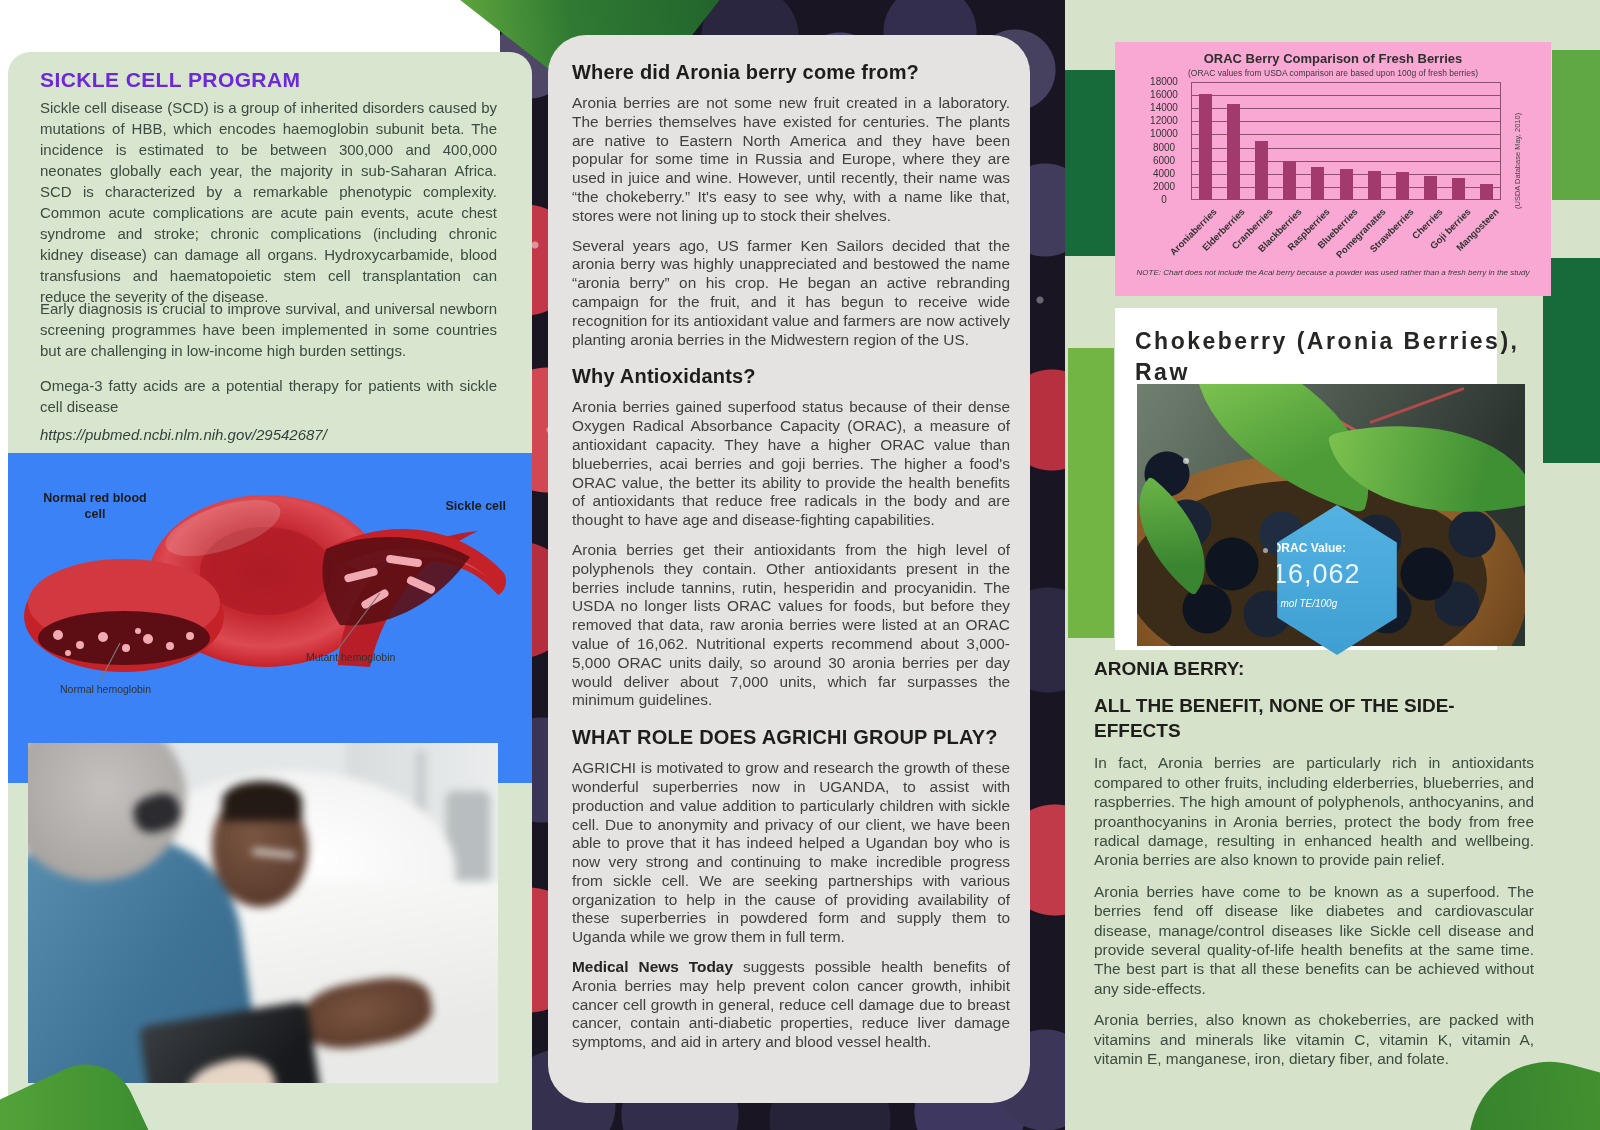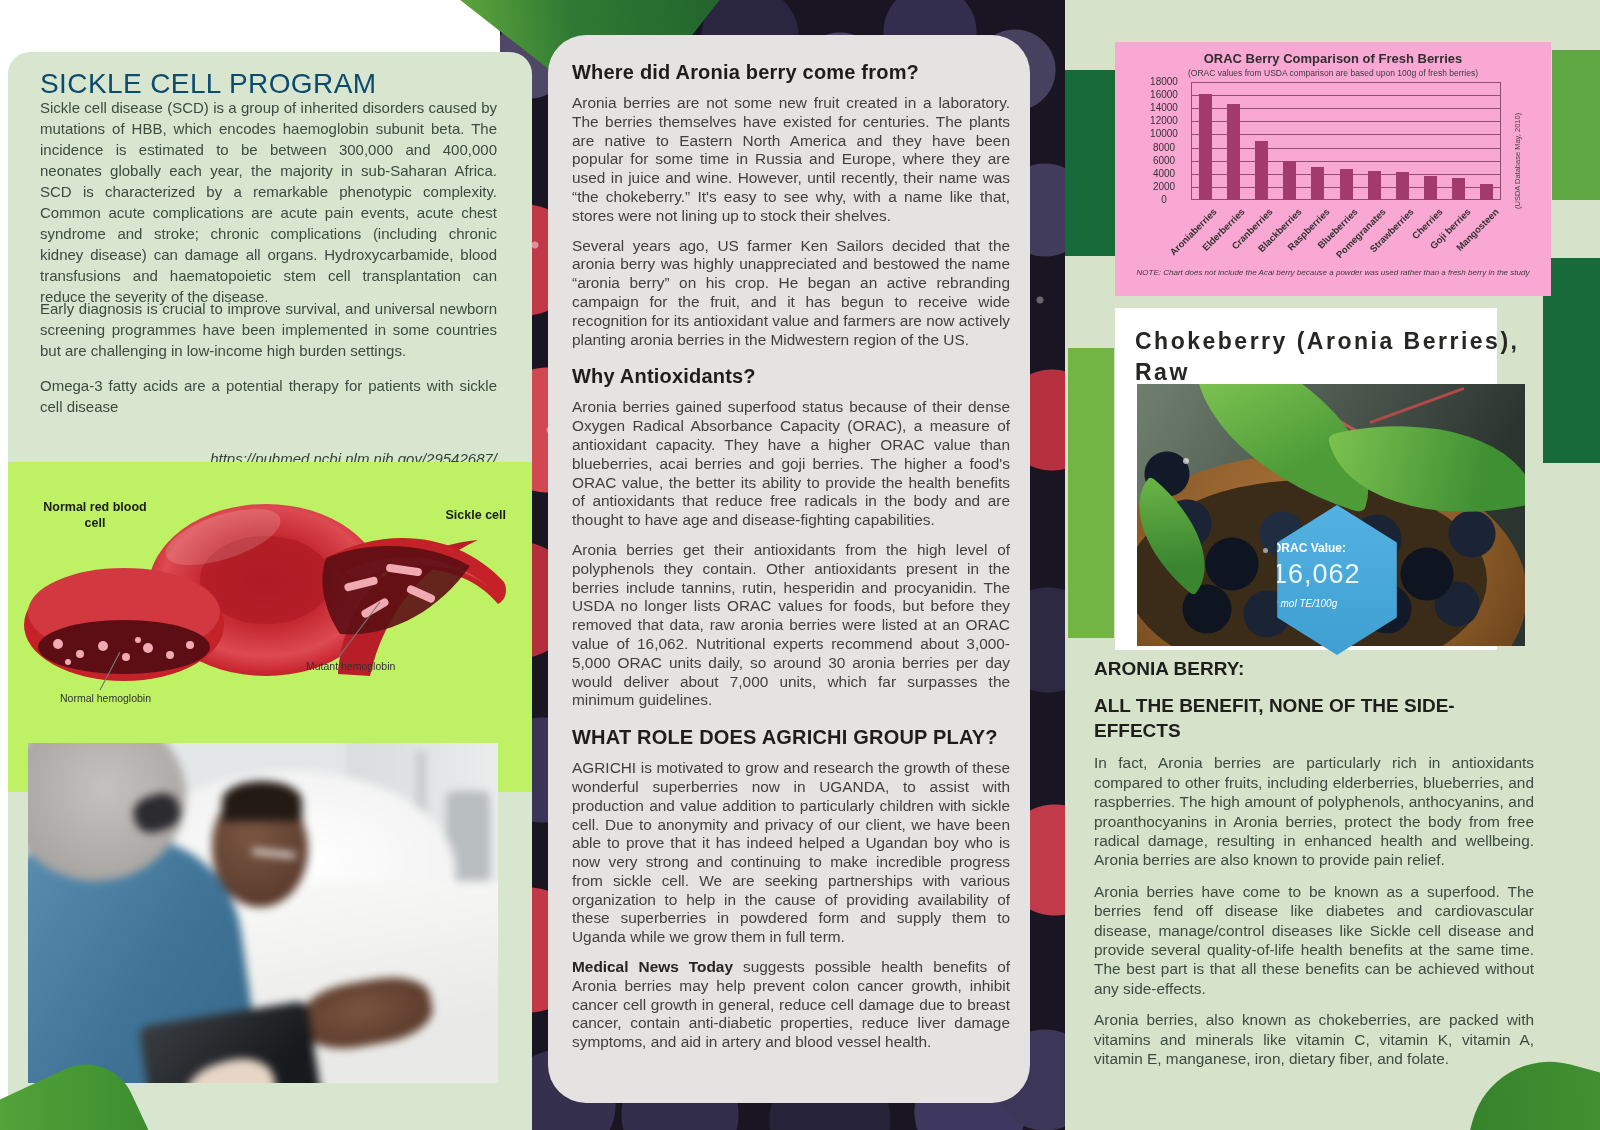--- a/index.html
+++ b/index.html
@@ -40,28 +40,28 @@
   .blob-top{left:430px;top:-190px;width:300px;height:250px;transform:rotate(38deg);z-index:2;
     background:linear-gradient(45deg,#7bbf42 0%,#2f7a33 45%,#1d5c2a 100%);}
   .blob-bl{left:-142px;top:1104px;width:340px;height:340px;transform:rotate(-25deg);z-index:6;border-radius:50px;
     background:linear-gradient(115deg,#82c34c 0%,#51a238 45%,#2e7e2a 100%);}
   .blob-br{left:1420px;top:1100px;width:500px;height:500px;transform:rotate(15deg);z-index:6;border-radius:80px;
     background:linear-gradient(250deg,#7bbf42 0%,#459632 50%,#2a7427 100%);}
 
   
   .left-panel{left:8px;top:52px;width:524px;height:1078px;background:#d8e6d0;
     border-radius:22px 22px 0 0;z-index:2;}
-  .lp-title{left:32px;top:16px;width:460px;font-size:28px;font-weight:400;letter-spacing:.4px;color:#0c4a6e;}
+  .lp-title{left:32px;top:16px;width:460px;font-size:21px;font-weight:700;letter-spacing:.4px;color:#6d28d9;}
   .lp-p{left:32px;width:457px;font-size:15px;line-height:21px;text-align:justify;color:#3c4b40;}
   .lp-p1{top:45px;}
   .lp-p2{top:246px;}
   .lp-p3{top:323px;}
-  .lp-link{left:32px;top:374px;width:457px;text-align:right;font-size:15px;font-style:italic;color:#31413a;margin-top:24px;}
-
-  .cells-box{left:0;top:410px;width:524px;height:330px;background:#bef264;}
+  .lp-link{left:32px;top:374px;width:457px;text-align:left;font-size:15px;font-style:italic;color:#31413a;}
+
+  .cells-box{left:0;top:401px;width:524px;height:330px;background:#3b82f6;}
   .cells-label{position:absolute;font-size:12.5px;font-weight:700;color:#1c1c1c;line-height:1.25;}
   .cells-small{position:absolute;font-size:10.5px;color:#333;}
 
   .lp-photo{left:20px;top:691px;width:470px;height:340px;overflow:hidden;background:#e4e7e8;}
   .lp-photo .blurwrap{position:absolute;left:-12px;top:-12px;width:494px;height:364px;filter:blur(4px);}
   .ph{position:absolute;}
 
   
   .mid-panel{left:548px;top:35px;width:482px;height:1068px;background:#e5e3e1;border-radius:38px;
     z-index:3;overflow:hidden;box-sizing:border-box;padding:26px 20px 0 24px;}

